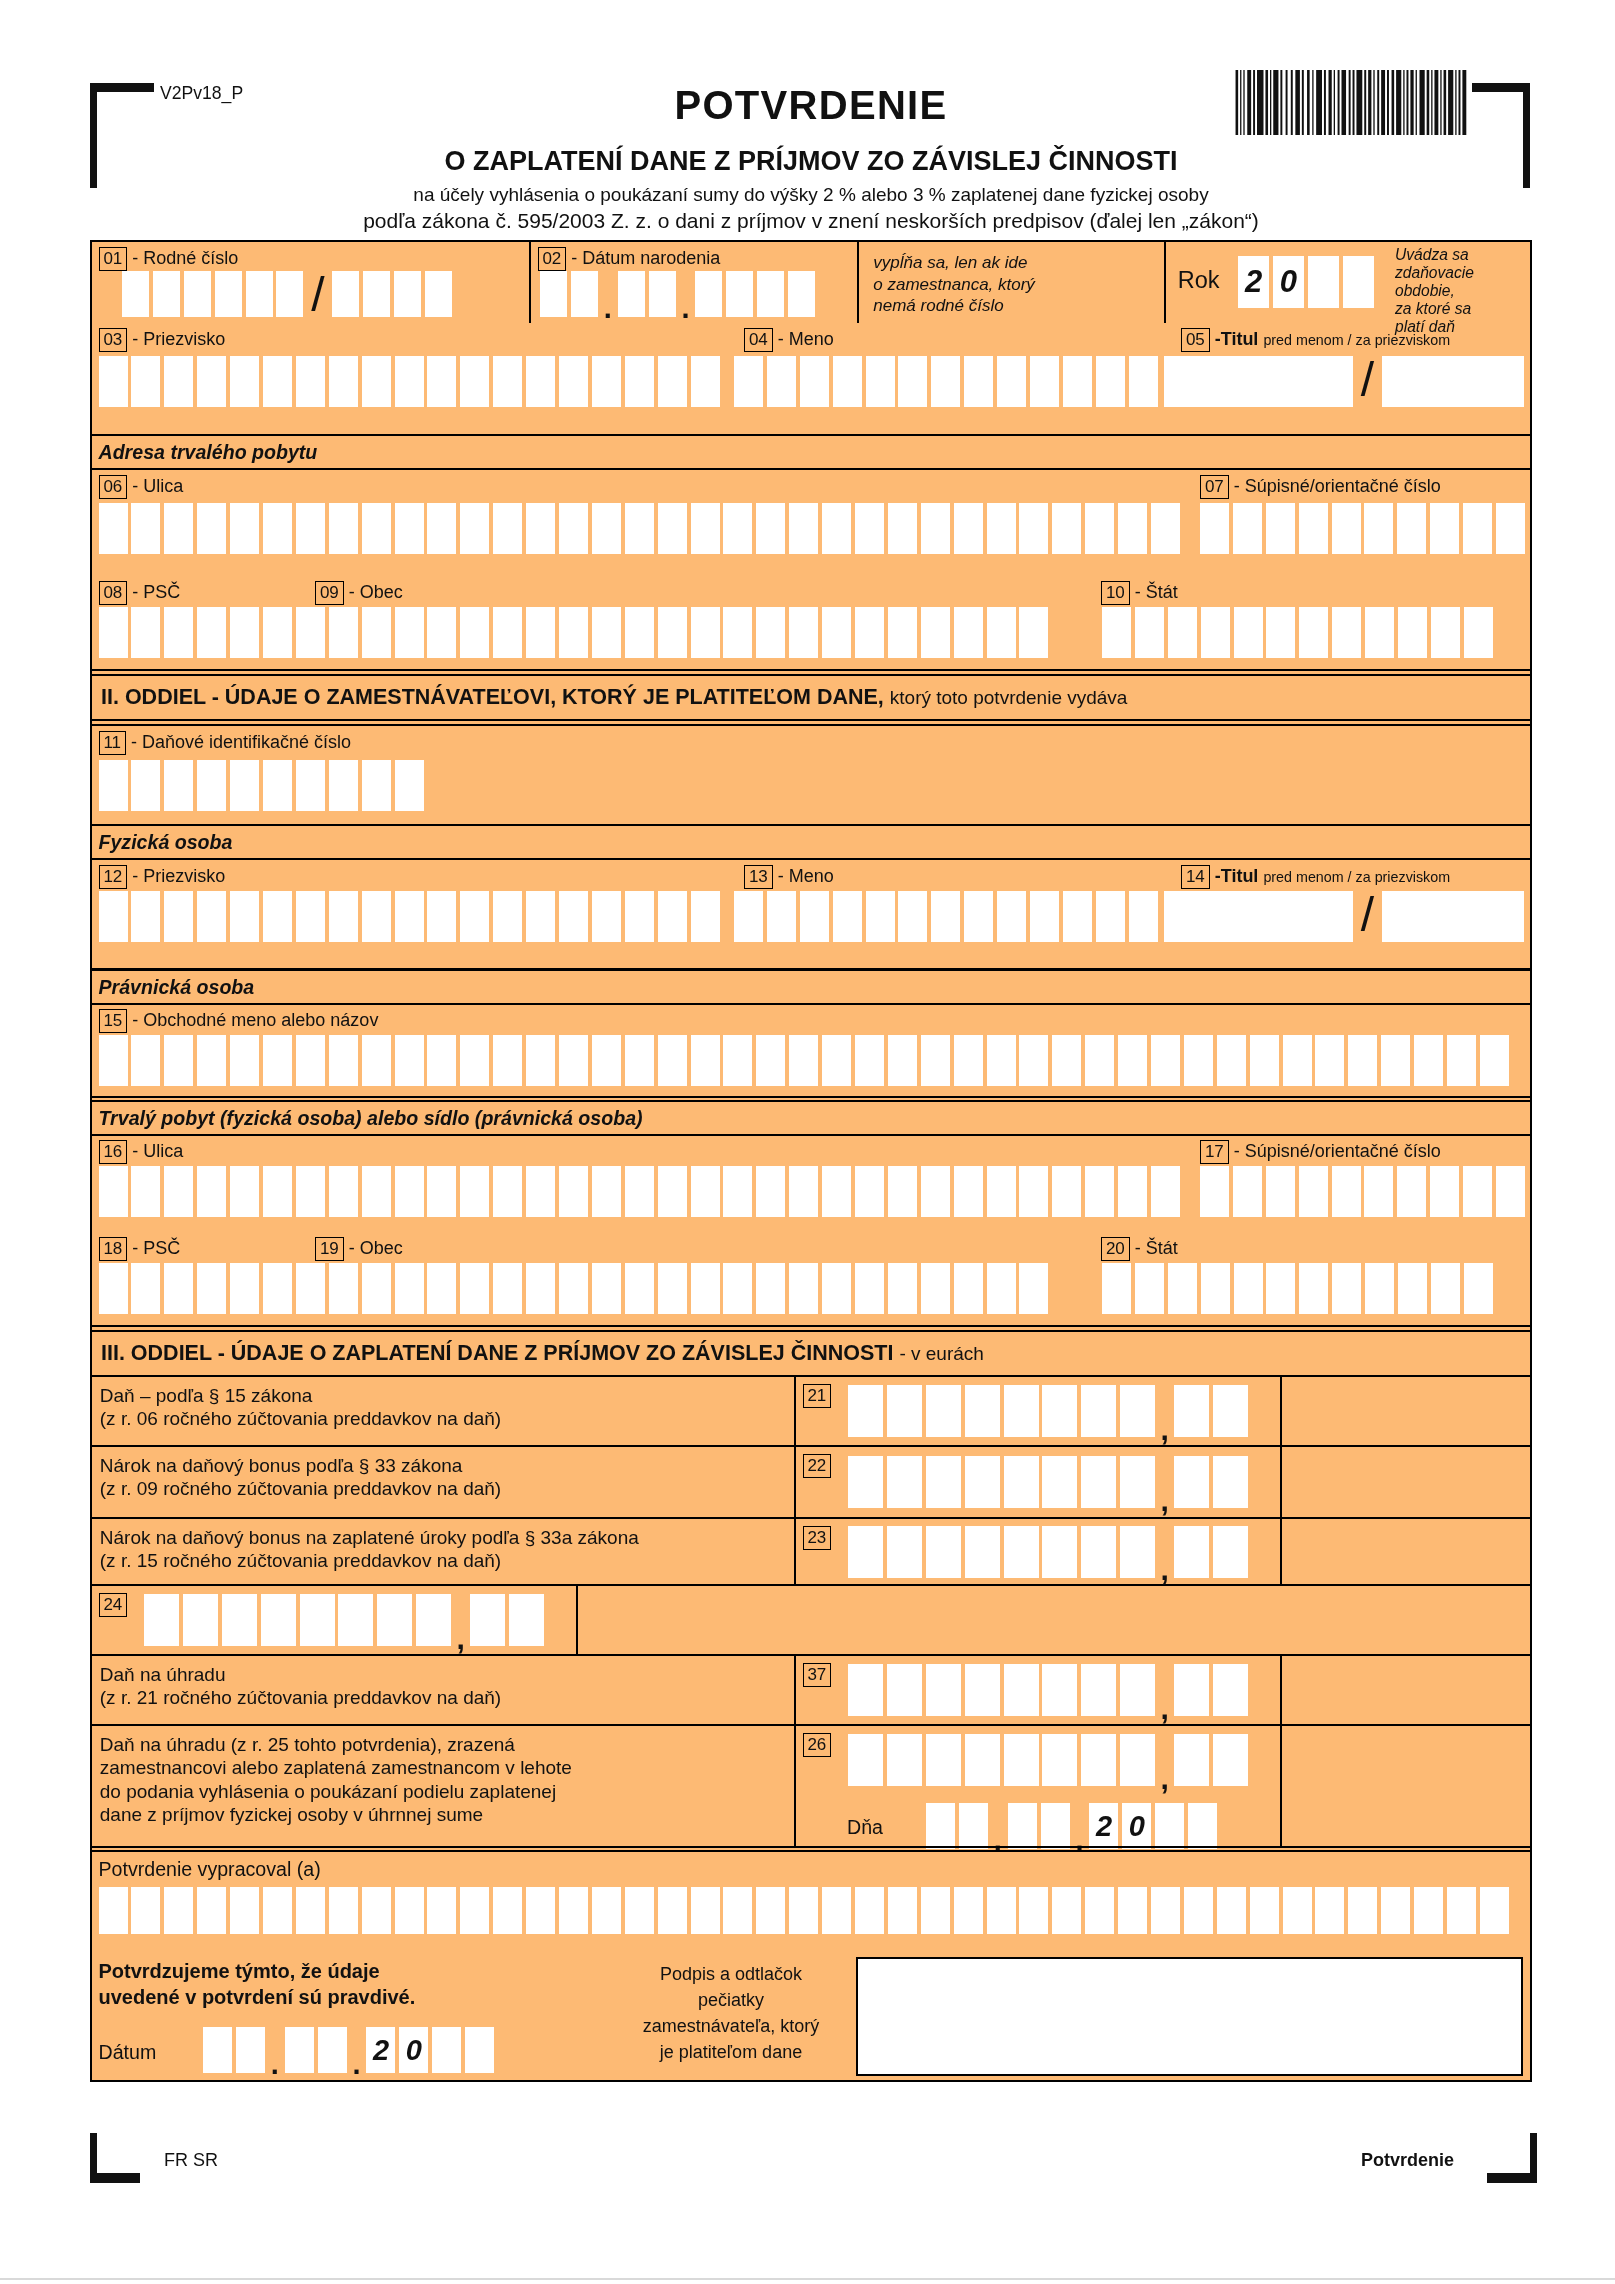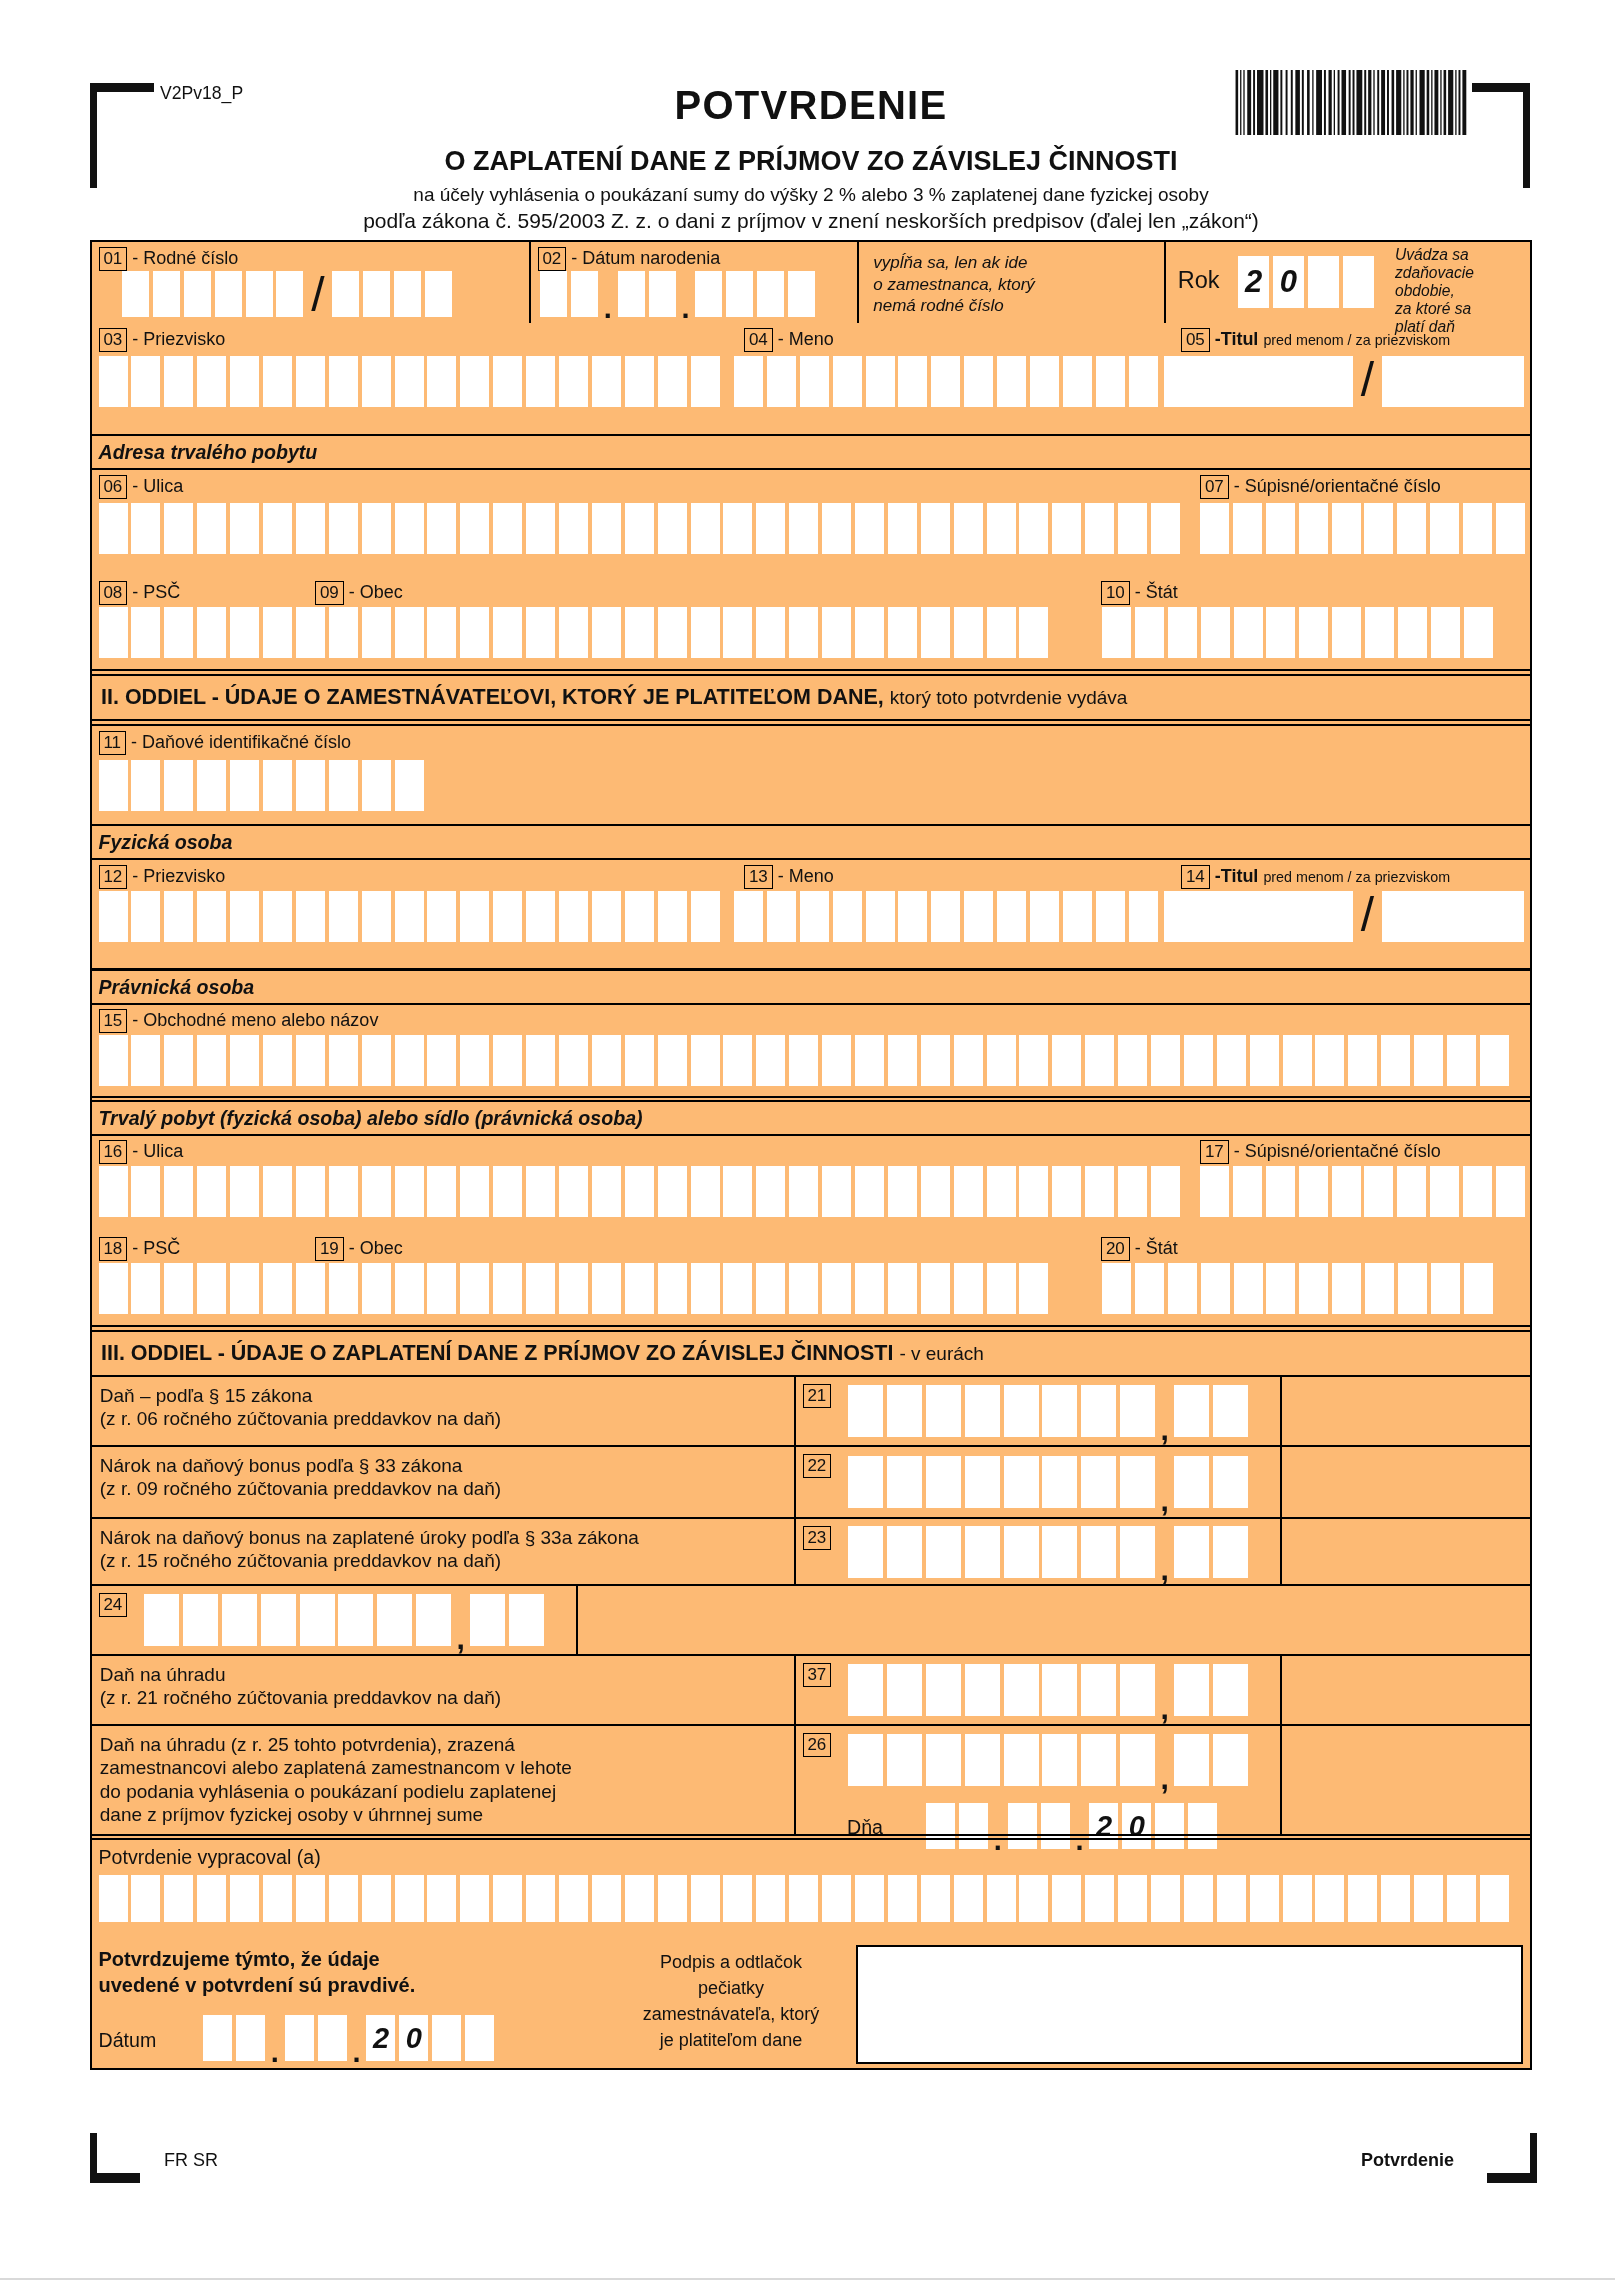--- a/index.html
+++ b/index.html
@@ -802,21 +802,21 @@
             <span class="comma">,</span>
             <span class="grp">
               <span class="cell"></span>
               <span class="cell"></span>
             </span>
         </div>
       </div>
       <div class="tempty"></div>
     </div>
 
-    <div class="trow last" style="height:108px">
+    <div class="trow last" style="height:120px">
       <div class="tlab ml">Daň na úhradu (z r. 25 tohto potvrdenia), zrazená
 zamestnancovi alebo zaplatená zamestnancom v lehote
 do podania vyhlásenia o poukázaní podielu zaplatenej
 dane z príjmov fyzickej osoby v úhrnnej sume</div>
       <div class="tval">
         <span class="fnum" style="position:absolute;left:6.5px;top:6.5px">26</span>
         <div class="cr cr3" style="left:52px;top:7.8px">
           <span class="grp">
               <span class="cell"></span>
               <span class="cell"></span>

